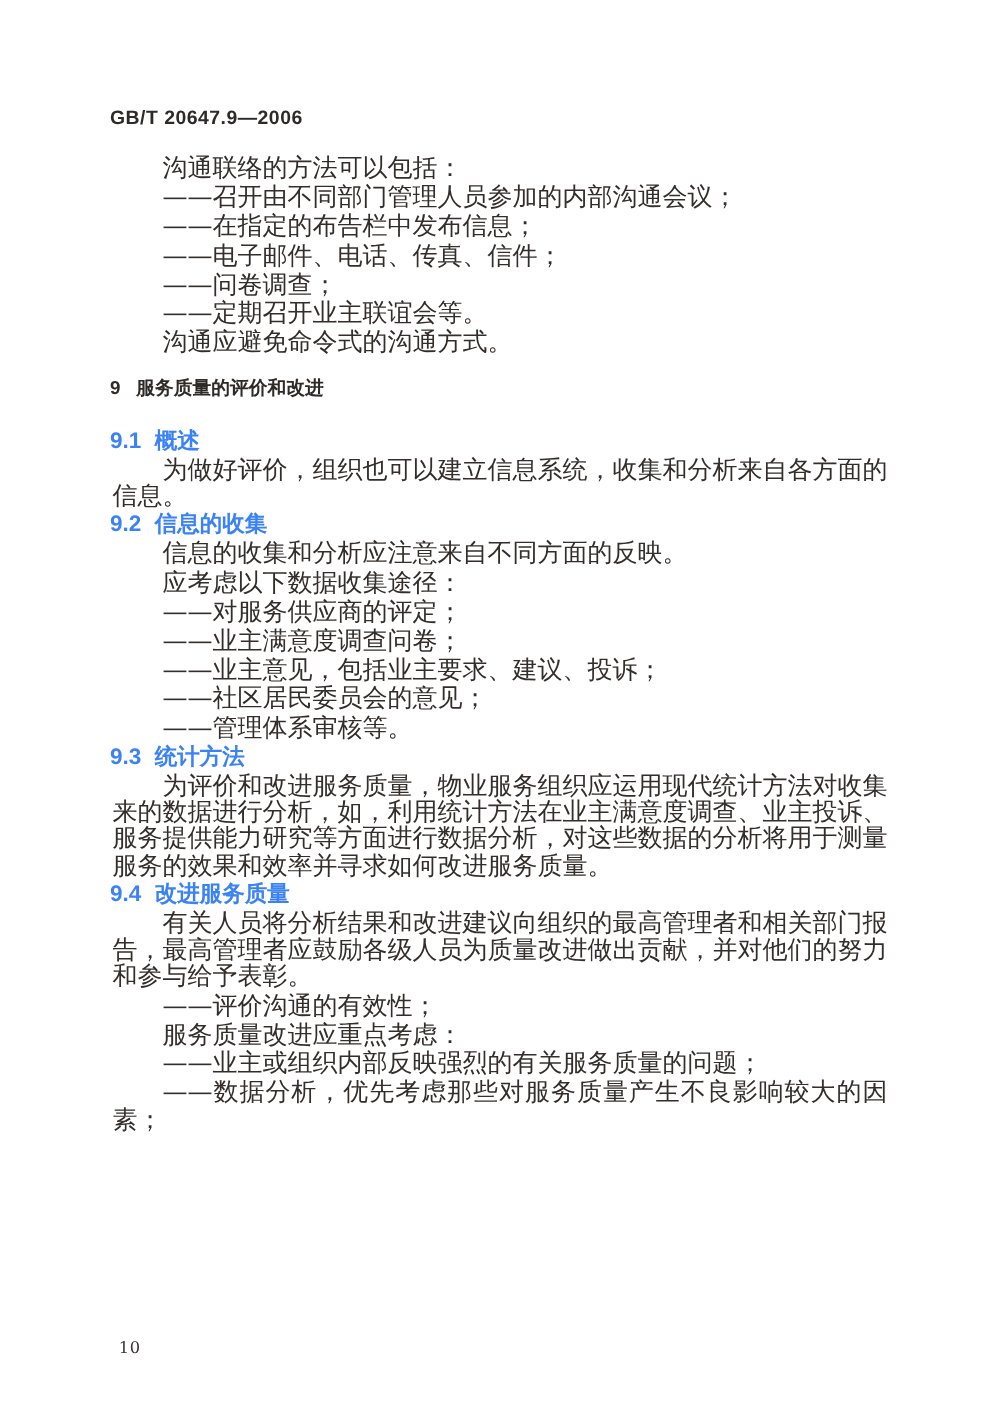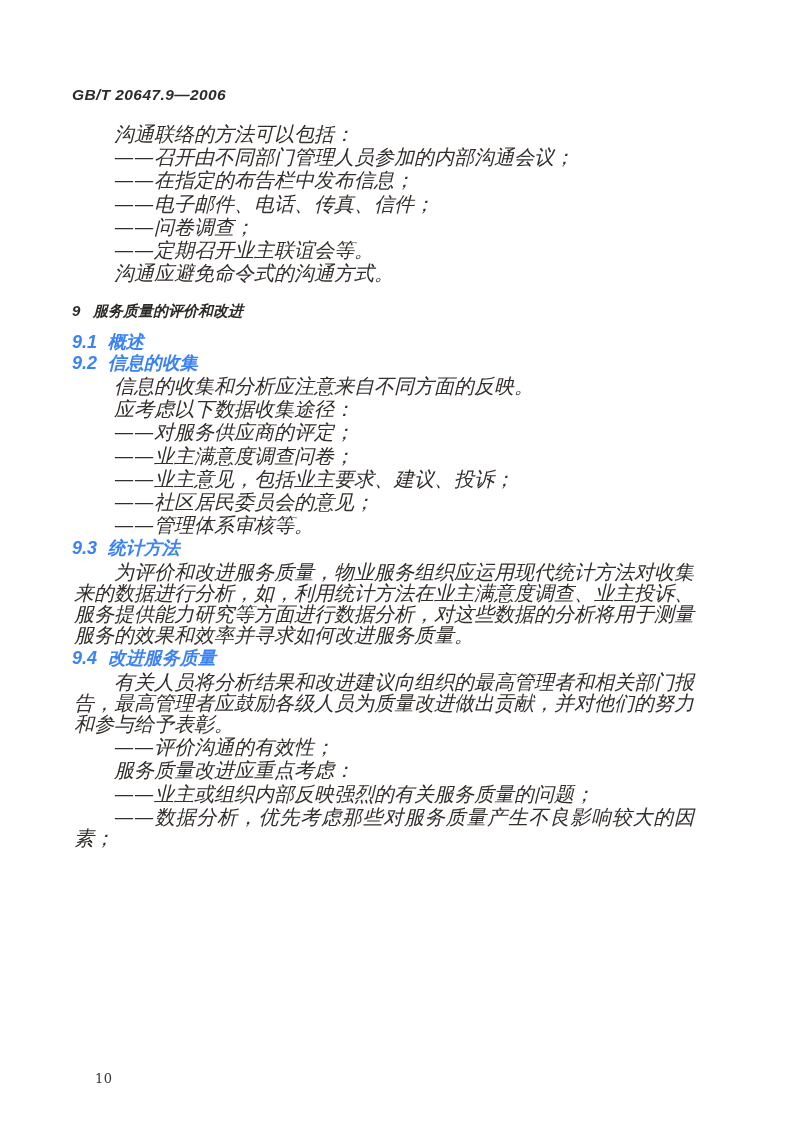--- a/index.html
+++ b/index.html
@@ -12,24 +12,23 @@
     position: relative;
     width: 794px;
     height: 1123px;
     background: #ffffff;
     overflow: hidden;
     font-family: "DejaVu Serif", "Liberation Serif", serif;
     color: #332e2b;
   }
   .content {
     position: absolute;
-    left: 72px;
+    left: 88px;
     top: 86px;
     width: 624px;
-    font-style: italic;
   }
   .std-header {
     font-family: "Liberation Sans", "DejaVu Sans", sans-serif;
     font-weight: bold;
     font-size: 15.5px;
     letter-spacing: 0.4px;
     color: #2e2a27;
     margin-bottom: 20px;
   }
   .body-text p {
@@ -40,21 +39,21 @@
     word-wrap: break-word;
   }
   .body-text p.indent {
     text-indent: 2em;
   }
   .h1 {
     font-family: "Liberation Sans", "DejaVu Sans", sans-serif;
     font-weight: bold;
     font-size: 15px;
     line-height: 21.2px;
-    margin: 16px 0 10px 0;
+    margin: 16px 0 20px 0;
     color: #2e2a27;
   }
   .h1 .num { margin-right: 0.85em; }
   .h2 {
     font-family: "Liberation Sans", "DejaVu Sans", sans-serif;
     font-weight: bold;
     font-size: 18px;
     line-height: 21.2px;
     margin: 0;
     color: #3b82f6;
@@ -88,20 +87,21 @@
       <p class="indent">——定期召开业主联谊会等。</p>
       <p class="indent">沟通应避免命令式的沟通方式。</p>
 
       <div class="h1">
         <span class="num">9</span><span>服务质量的评价和改进</span>
       </div>
 
       <div class="h2">
         <span class="num">9.1</span><span>概述</span>
       </div>
+      <p class="indent">为做好评价，组织也可以建立信息系统，收集和分析来自各方面的信息。</p>
 
       <div class="h2">
         <span class="num">9.2</span><span>信息的收集</span>
       </div>
       <p class="indent">信息的收集和分析应注意来自不同方面的反映。</p>
       <p class="indent">应考虑以下数据收集途径：</p>
       <p class="indent">——对服务供应商的评定；</p>
       <p class="indent">——业主满意度调查问卷；</p>
       <p class="indent">——业主意见，包括业主要求、建议、投诉；</p>
       <p class="indent">——社区居民委员会的意见；</p>

